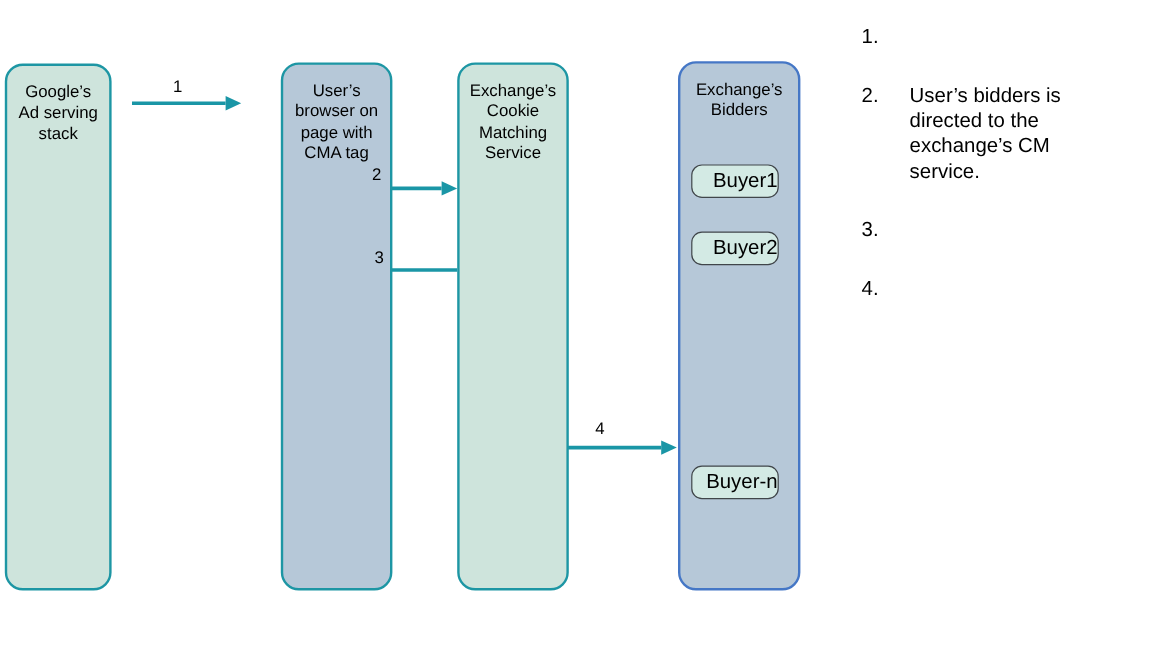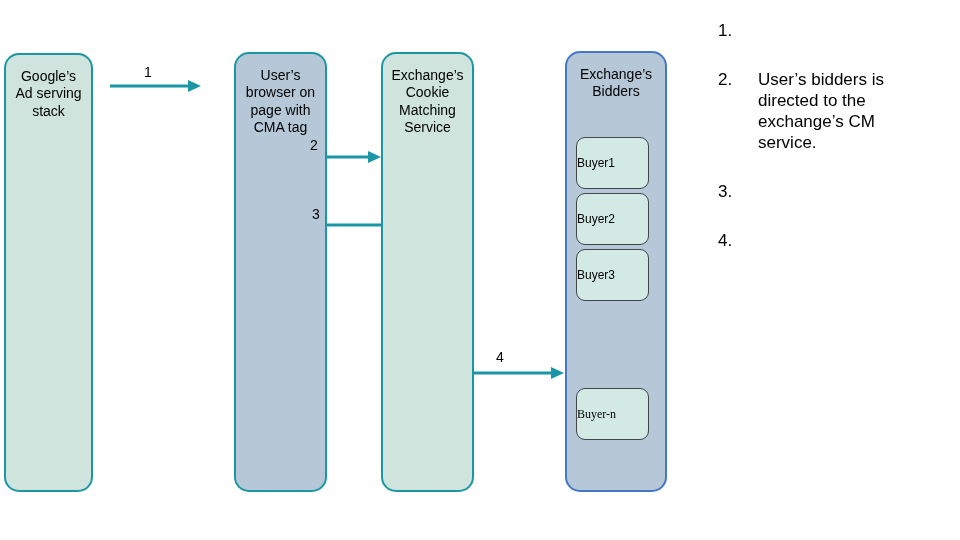--- a/index.html
+++ b/index.html
@@ -37,34 +37,34 @@
 
   #node-google  { left: 4px;  top: 53px; width: 89px;  height: 439px; }
   #node-browser { left: 202px; top: 52px; width: 93px;  height: 440px; margin-left: 32px; }
   #node-cms     { left: 381px; top: 52px; width: 93px;  height: 440px; }
   #node-bidders { left: 565px; top: 51px; width: 102px; height: 441px; }
 
   .buyer {
     position: absolute;
     left: 9px;
     width: 73px;
-    height: 52px;
+    height: 28px;
     box-sizing: border-box;
     background: var(--buyer-fill);
     border: 1.5px solid var(--buyer-border);
     border-radius: 9px;
     display: flex;
     align-items: center;
-    justify-content: flex-start;
-    font-size: 12px;
+    justify-content: flex-end;
+    font-size: 17px;
   }
   #buyer-1 { top: 84px; }
   #buyer-2 { top: 140px; }
   #buyer-3 { top: 196px; }
-  #buyer-n { top: 335px; font-family: Liberation Serif, serif; }
+  #buyer-n { top: 335px; }
 
   .arrow-num {
     position: absolute;
     width: 18px;
     text-align: center;
     font-size: 14px;
   }
   #arrow-num-1 { left: 139px; top: 64px; }
   #arrow-num-2 { left: 305px; top: 137px; }
   #arrow-num-3 { left: 307px; top: 206px; }
@@ -128,23 +128,20 @@
 
   <div class="node blue-outline" id="node-bidders">
     <span class="node-label">Exchange’s
 Bidders</span>
     <div class="buyer" id="buyer-1">
       <span>Buyer1</span>
     </div>
     <div class="buyer" id="buyer-2">
       <span>Buyer2</span>
     </div>
-    <div class="buyer" id="buyer-3">
-      <span>Buyer3</span>
-    </div>
     <div class="buyer" id="buyer-n">
       <span>Buyer-n</span>
     </div>
   </div>
 
   <div class="arrow-num" id="arrow-num-1">1</div>
   <div class="arrow-num" id="arrow-num-2">2</div>
   <div class="arrow-num" id="arrow-num-3">3</div>
   <div class="arrow-num" id="arrow-num-4">4</div>
 

